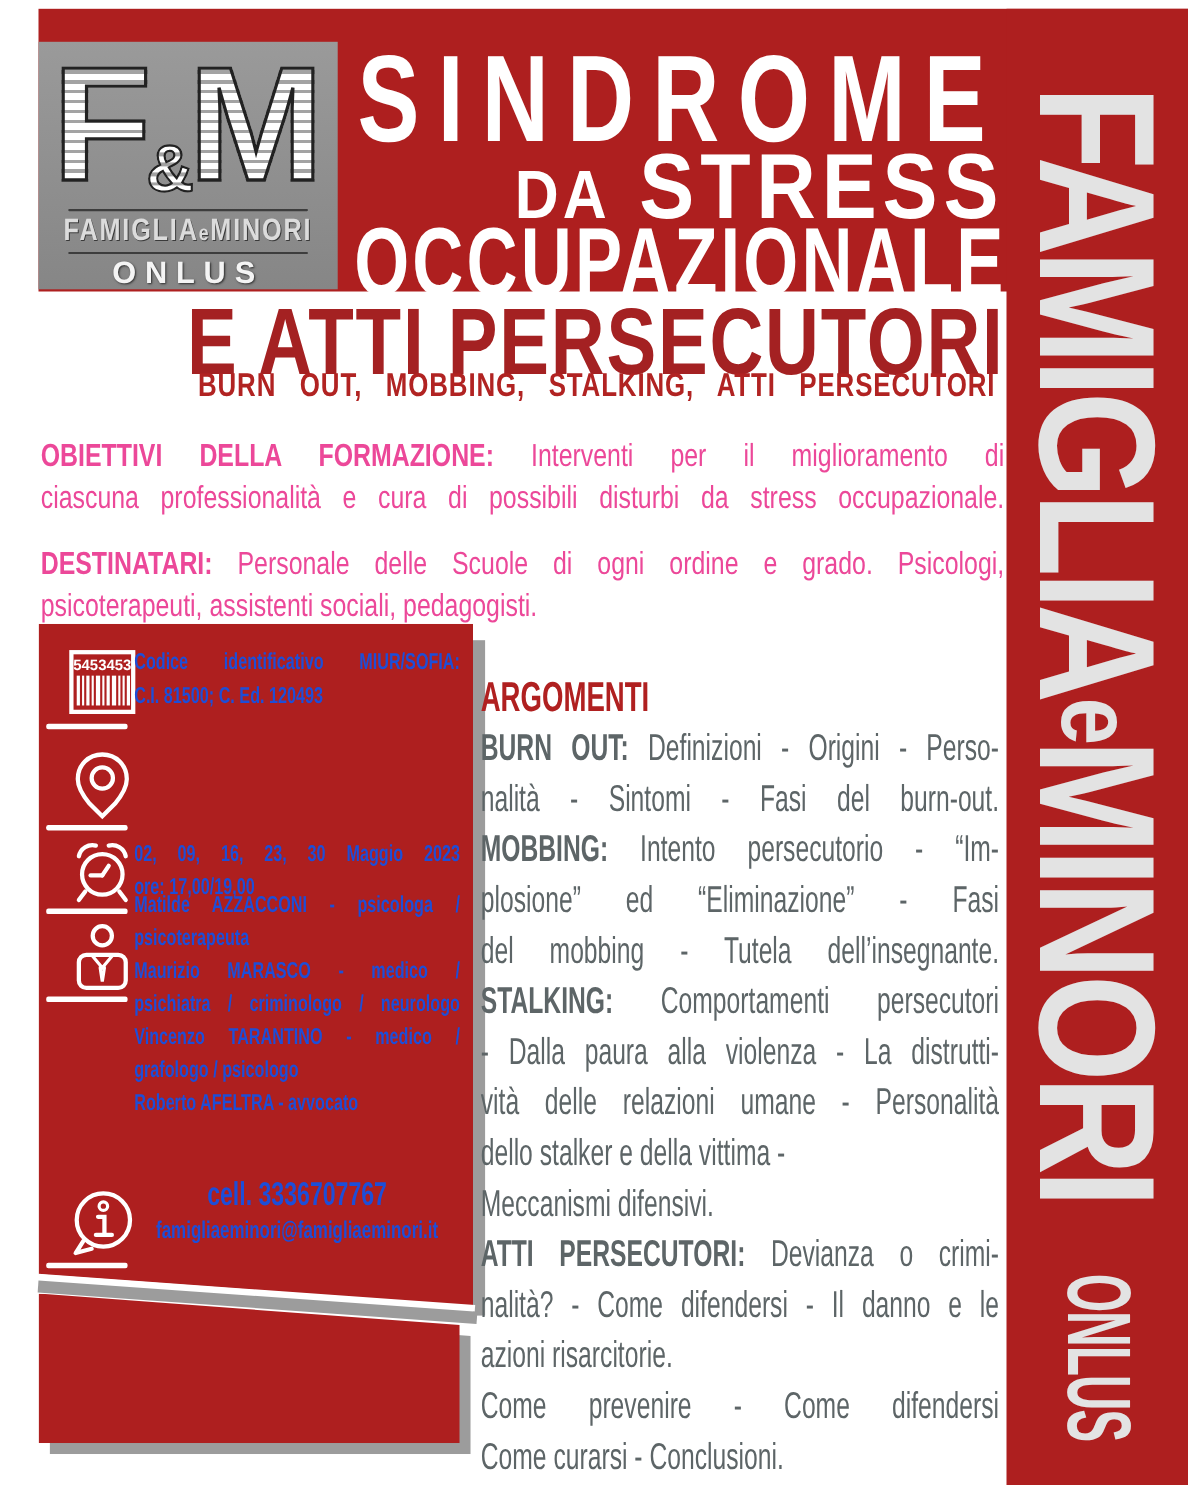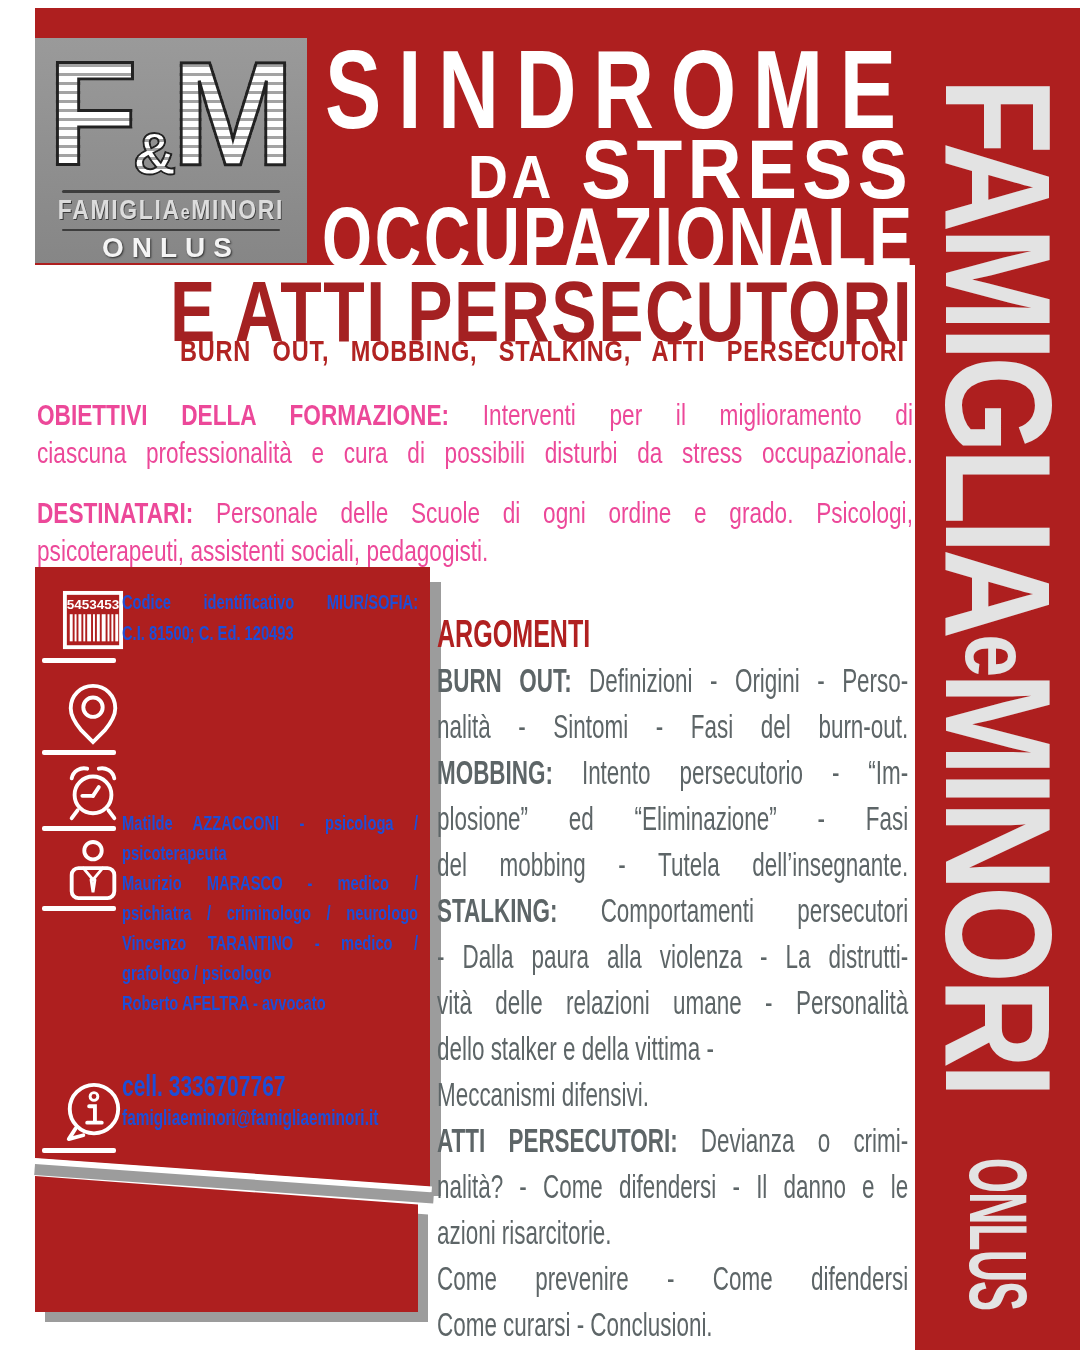--- a/index.html
+++ b/index.html
@@ -180,20 +180,26 @@
       <circle cx="32" cy="37" r="19"></circle>
       <path d="M10,20 A13,13 0 0 1 26,10"></path>
       <path d="M54,20 A13,13 0 0 0 38,10"></path>
       <path d="M16,53 l-6,8"></path>
         <path d="M48,53 l6,8"></path>
       <path d="M32,38 H21"></path>
         <path d="M32,38 l6,-9"></path>
     </svg>
   </div>
   <div class="icon-underline" style="top:826px;"></div>
+  <div class="info-text" id="row-schedule" style="top:762px;">
+    <div class="cond-info" id="schedule-lines">
+        <div class="ln j"><b>02, 09, 16, 23, 30 Maggio 2023</b></div>
+        <div class="ln"><b>ore: 17,00/19,00</b></div>
+      </div>
+  </div>
 
   <div class="info-icon" style="top:838px;">
     <svg width="62" height="66" viewBox="0 0 64 66" fill="none" stroke="#ffffff" stroke-linecap="round">
       <circle cx="32" cy="12" r="9" stroke-width="4"></circle>
       <rect x="10" y="30" width="44" height="31" rx="7" stroke-width="4"></rect>
       <path d="M22,30 L32,42 L42,30" stroke-width="3"></path>
       <path d="M30,42 l2,13 l2,-13" stroke-width="3"></path>
     </svg>
   </div>
   <div class="icon-underline" style="top:906px;"></div>
@@ -212,21 +218,21 @@
   <div class="info-icon" style="top:1078px;">
     <svg width="62" height="68" viewBox="0 0 64 70" fill="none" stroke="#ffffff" stroke-linecap="round">
       <circle cx="33" cy="32" r="25" stroke-width="4"></circle>
       <path d="M14,52 l-7,11 l15,-4" stroke-width="4" stroke-linejoin="round"></path>
       <circle cx="33" cy="19" r="4" stroke-width="3"></circle>
       <path d="M28,29 h6 v16" stroke-width="4"></path>
       <path d="M26,46 h15" stroke-width="4"></path>
     </svg>
   </div>
   <div class="icon-underline" style="top:1148px;"></div>
-  <div class="info-text" style="top:1068px;">
+  <div class="info-text" style="top:1068px;text-align:center;">
     <div class="cond-info">
       <div id="contact-phone">cell. 3336707767</div>
       <div id="contact-email">famigliaeminori@famigliaeminori.it</div>
     </div>
   </div>
 
   <div class="abs" id="feebox-shadow"></div>
   <div class="abs" id="feebox"></div>
 
   <div class="abs" id="argomenti">

